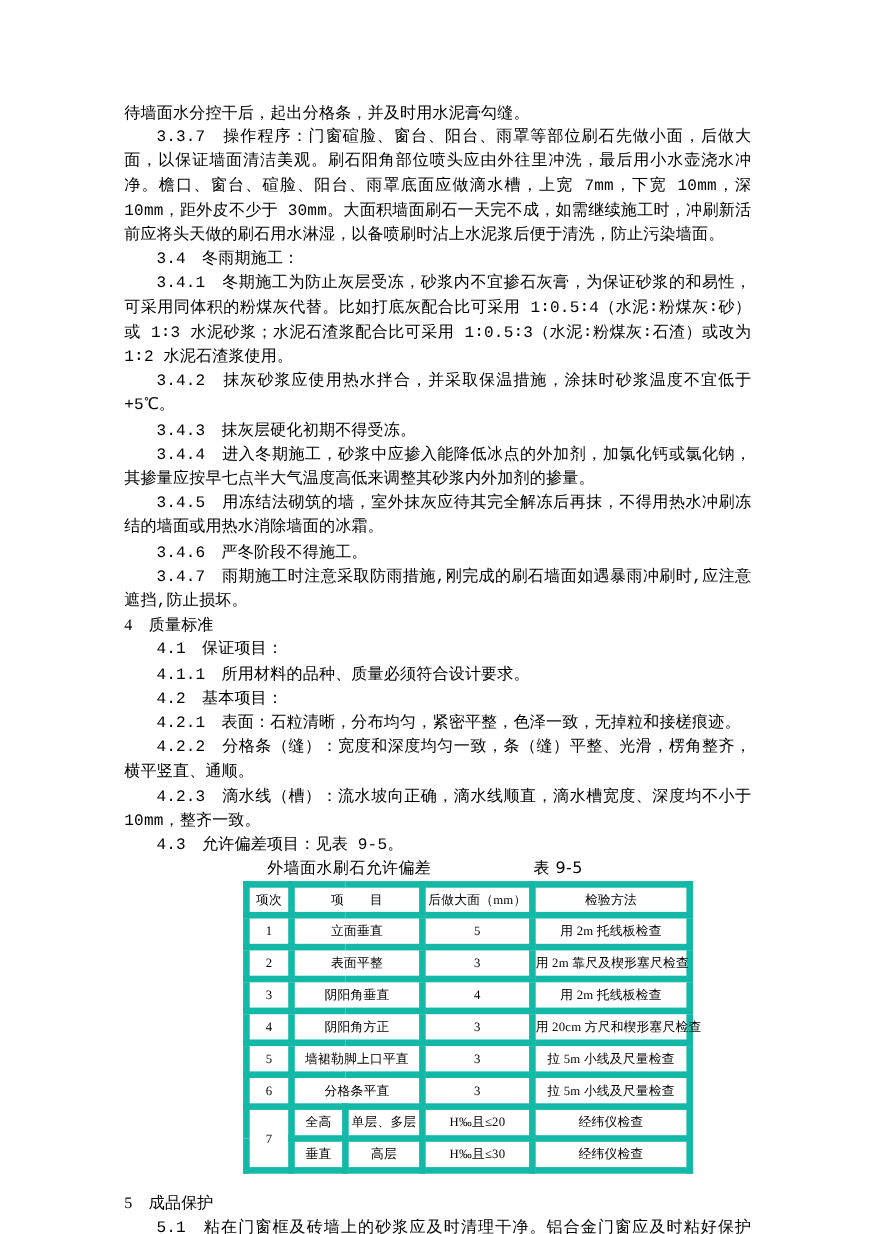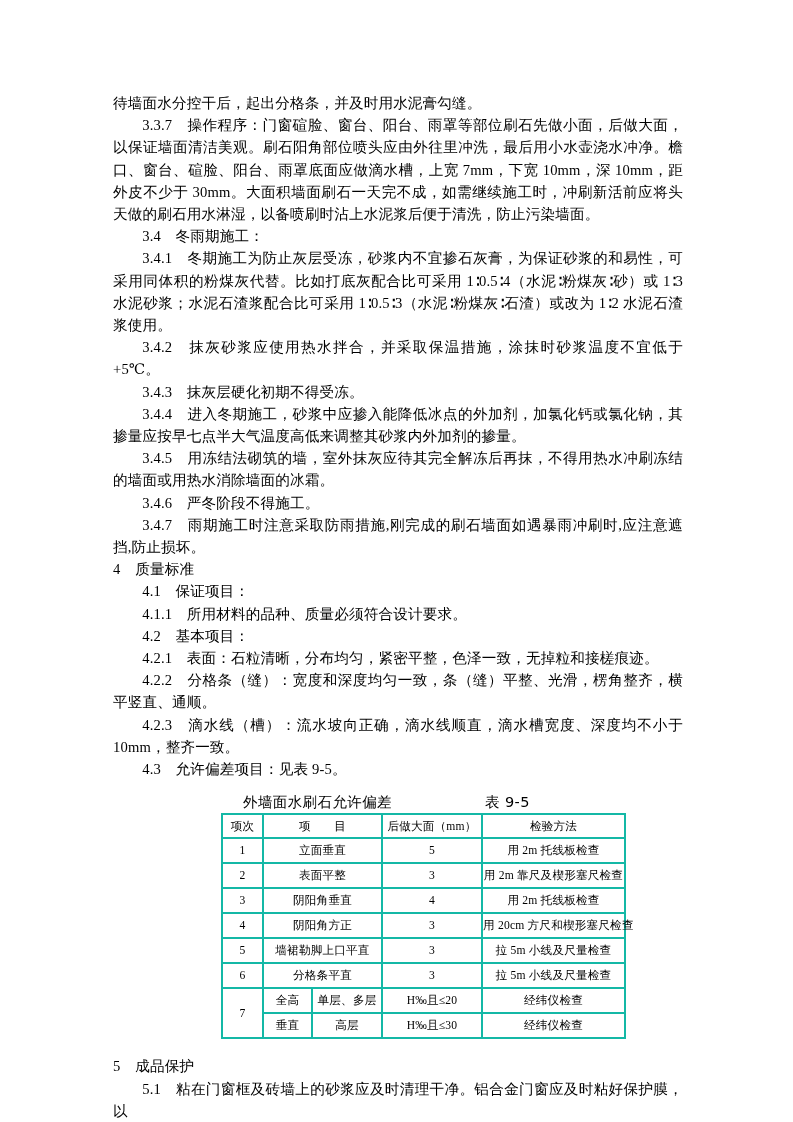--- a/index.html
+++ b/index.html
@@ -26,29 +26,29 @@
   }
   
   .para {
     font-size: 14.6px;
     line-height: 22.2px;
     text-align: justify;
     text-justify: inter-ideograph;
     margin: 0;
     letter-spacing: 0.15px;
   }
-  .para.indent2 { text-indent: 2em; }
+  .para.indent2 { text-indent: 2em; font-family: Liberation Mono, monospace; }
   .para.noindent { text-indent: 0; }
 
   
   .block { margin: 0; padding: 0; }
 
   
   .table-wrap {
-    margin-top: 12px;
+    margin-top: 0;
     width: 403px;
     margin-left: 84px;
     padding-left: 24px;
   }
   .table-caption {
     position: relative;
     height: 21px;
     font-family: "DejaVu Sans", "Liberation Sans", sans-serif;
     font-size: 14.5px;
     line-height: 21px;
@@ -69,21 +69,21 @@
 
   
   table.spec {
     border-collapse: collapse;
     width: 403px;
     table-layout: fixed;
     font-size: 11.6px;
     font-family: "Liberation Serif", "DejaVu Serif", serif;
   }
   table.spec td, table.spec th {
-    border: 2px solid #14b8a6;
+    border: 6px solid #14b8a6;
     text-align: center;
     vertical-align: middle;
     padding: 0;
     height: 23px;
     font-weight: normal;
     letter-spacing: 0.2px;
     white-space: nowrap;
   }
   table.spec tr.hdr td { height: 22px; }
   .c-idx  { width: 41px; }

